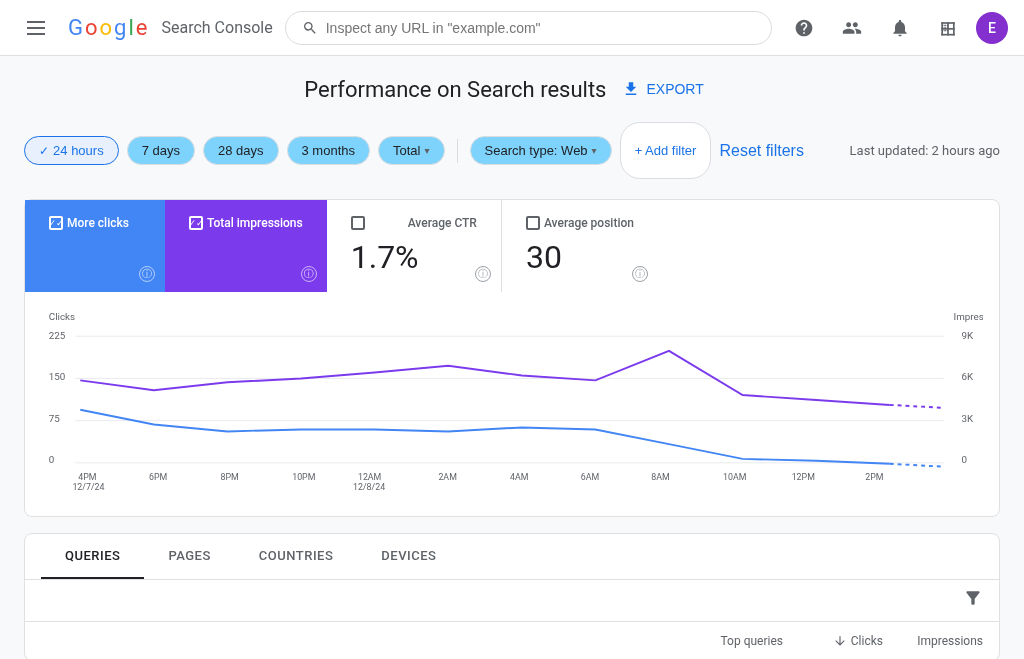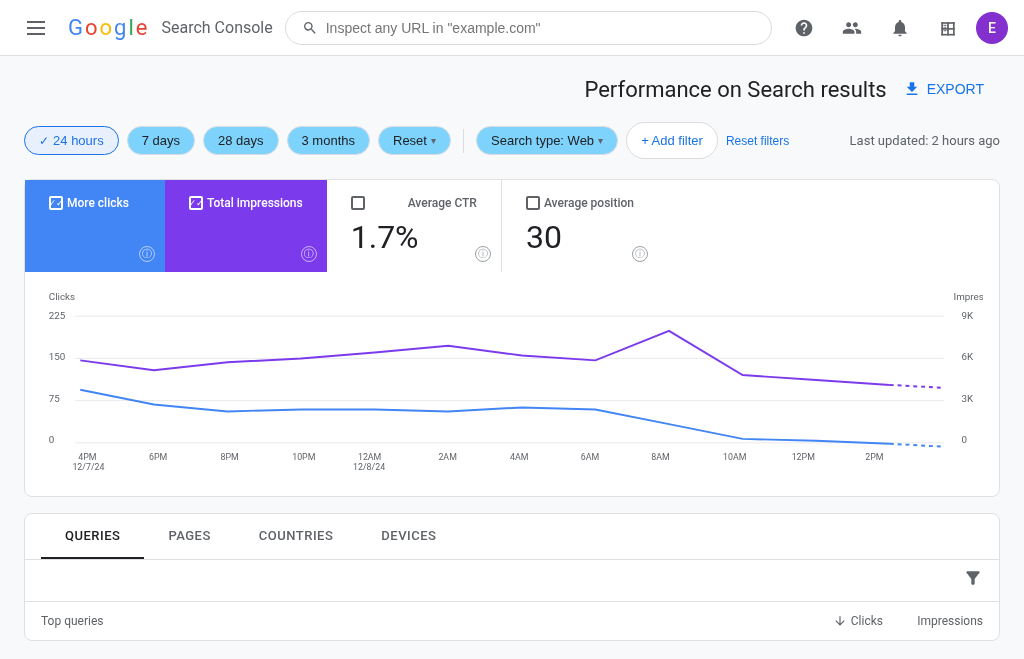--- a/index.html
+++ b/index.html
@@ -27,44 +27,44 @@
     }
     .avatar {
       width: 32px; height: 32px; border-radius: 50%; background: #8430ce;
       display: flex; align-items: center; justify-content: center; color: #fff; font-size: 14px; font-weight: 500; cursor: pointer;
     }
 
     
     .main { padding: 16px 24px; }
 
     
-    .page-title-row { display: flex; align-items: center; justify-content: flex-end; margin-bottom: 16px; }
+    .page-title-row { display: flex; align-items: center; justify-content: center; margin-bottom: 16px; }
     .page-title { font-size: 22px; font-weight: 400; color: #202124; }
     .export-btn {
       display: flex; align-items: center; gap: 6px; padding: 8px 16px; border: none; background: transparent;
       color: #1a73e8; font-size: 14px; cursor: pointer; font-weight: 500;
     }
 
     
     .filter-bar { display: flex; align-items: center; gap: 8px; margin-bottom: 20px; flex-wrap: wrap; }
     .filter-btn {
       padding: 6px 14px; border: 1px solid #dadce0; border-radius: 20px; background: #7dd3fc;
       font-size: 13px; cursor: pointer; color: #202124; display: flex; align-items: center; gap: 4px;
     }
     .filter-btn.active {
       background: #e8f0fe; border-color: #1a73e8; color: #1a73e8; font-weight: 500;
     }
     .filter-btn .check { color: #1a73e8; font-size: 12px; }
     .filter-btn .arrow { color: #5f6368; font-size: 10px; }
     .filter-divider { width: 1px; height: 24px; background: #dadce0; margin: 0 4px; }
     .add-filter-btn {
-      padding: 10px 14px; border: 1px solid #dadce0; border-radius: 20px; background: #fff;
+      padding: 20px 14px; border: 1px solid #dadce0; border-radius: 20px; background: #fff;
       font-size: 13px; cursor: pointer; color: #1a73e8; display: flex; align-items: center; gap: 4px;
     }
-    .reset-filters-btn { background: none; border: none; color: #1a73e8; font-size: 12px; cursor: pointer; font-weight: 500; }
+    .reset-filters-btn { background: none; border: none; color: #1a73e8; font-size: 16px; cursor: pointer; font-weight: 500; }
     .last-updated { margin-left: auto; font-size: 13px; color: #5f6368; }
     .metrics-top { display: flex; }
     .metric-box {
       padding: 16px 24px; min-width: 140px; position: relative;
     }
     .metric-box.total-clicks { background: #4285f4; color: #fff; }
     .metric-box.total-impressions { background: #7c3aed; color: #fff; }
     .metric-box.avg-ctr { background: #fff; border-right: 1px solid #e0e0e0; }
     .metric-box.avg-position { background: #fff; }
     .metric-label { font-size: 12px; font-weight: 500; display: flex; align-items: center; gap: 4px; margin-bottom: 8px; }
@@ -82,21 +82,21 @@
     .tabs-section { background: #fff; border-radius: 8px; border: 1px solid #e0e0e0; margin-top: 16px; }
     .tabs-bar { display: flex; border-bottom: 1px solid #e0e0e0; padding: 0 16px; }
     .tab-item {
       padding: 14px 24px; font-size: 13px; font-weight: 500; color: #5f6368; cursor: pointer;
       border-bottom: 2px solid transparent; text-transform: uppercase; letter-spacing: 0.5px;
     }
     .tab-item.active { color: #202124; border-bottom-color: #202124; }
     .tabs-actions { display: flex; align-items: center; justify-content: flex-end; padding: 8px 16px; border-bottom: 1px solid #e0e0e0; }
     .filter-icon-btn { background: none; border: none; cursor: pointer; color: #5f6368; font-size: 18px; }
     .table-header { display: flex; padding: 12px 16px; font-size: 12px; color: #5f6368; }
-    .table-col-query { flex: 1; }
+    .table-col-query { flex: 1; text-align: right; }
     .table-col-clicks { min-width: 100px; text-align: right; display: flex; align-items: center; justify-content: flex-end; gap: 4px; }
     .table-col-impressions { min-width: 100px; text-align: right; }
 
     
     .card-wrapper { background: #fff; border-radius: 8px; border: 1px solid #e0e0e0; margin-bottom: 16px; }
   </style>
 </head>
 <body>
 
 <div class="header">
@@ -179,21 +179,21 @@
     <button class="filter-btn">
       <span>7 days</span>
     </button>
     <button class="filter-btn">
       <span>28 days</span>
     </button>
     <button class="filter-btn">
       <span>3 months</span>
     </button>
     <button class="filter-btn">
-      <span>Reset</span>
+      <span>Total</span>
       <span class="arrow">▾</span>
     </button>
 
     <div class="filter-divider"></div>
 
     <button class="filter-btn">
       <span>Search type: Web</span>
       <span class="arrow">▾</span>
     </button>
 

